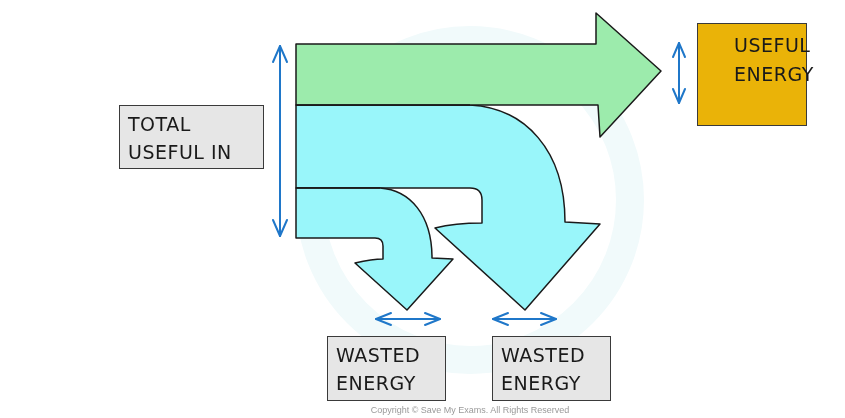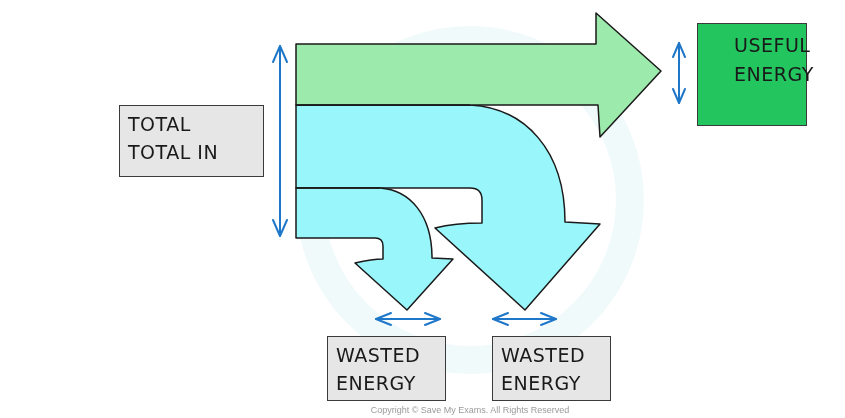--- a/index.html
+++ b/index.html
@@ -4,21 +4,21 @@
   <style>
     html, body { margin: 0; padding: 0; background: #ffffff; }
     body { width: 845px; height: 418px; position: relative; overflow: hidden; font-family: "DejaVu Sans", sans-serif; }
     svg#diagram { position: absolute; left: 0; top: 0; width: 845px; height: 418px; }
     .label-box {
       position: absolute; background: #e6e6e6; border: 1.5px solid #3a3a3a;
       color: #1a1a1a; font-size: 19px; line-height: 28px; letter-spacing: 0.5px;
       box-sizing: border-box; padding: 2px 8px;
     }
     .label-box span { display: block; white-space: nowrap; }
-    #box-total { left: 119px; top: 105px; width: 145px; height: 72px; padding-top: 4px; }
+    #box-total { left: 119px; top: 105px; width: 145px; height: 64px; padding-top: 4px; }
     #box-useful { left: 697px; top: 23px; width: 110px; height: 103px; padding-top: 7px; line-height: 29px; }
     #box-wasted-1 { left: 327px; top: 336px; width: 119px; height: 65px; padding-top: 4px; }
     #box-wasted-2 { left: 492px; top: 336px; width: 119px; height: 65px; padding-top: 4px; }
     .copyright { position: absolute; left: 0; width: 940px; top: 405px; text-align: center; font-size: 9px; color: #9a9a9a; font-family: "Liberation Sans", sans-serif; }
   </style>
 </head>
 <body>
 
 <svg id="diagram" viewBox="0 0 845 418">
 
@@ -52,24 +52,24 @@
     <g>
       <line x1="493" y1="319" x2="556" y2="319"></line>
       <polyline points="508,313 493,319 508,325"></polyline>
       <polyline points="541,313 556,319 541,325"></polyline>
     </g>
   </g>
 </svg>
 
 <div class="label-box" id="box-total" style="background: rgb(230, 230, 230);">
   <span>TOTAL</span>
-  <span>TOTAL IN</span>
+  <span>USEFUL IN</span>
 </div>
 
-<div class="label-box" id="box-useful" style="background: #22c55e; padding-left: 36px;">
+<div class="label-box" id="box-useful" style="background: #eab308; padding-left: 36px;">
   <span>USEFUL</span>
   <span>ENERGY</span>
 </div>
 
 <div class="label-box" id="box-wasted-1" style="background: rgb(230, 230, 230);">
   <span>WASTED</span>
   <span>ENERGY</span>
 </div>
 
 <div class="label-box" id="box-wasted-2" style="background: rgb(230, 230, 230);">

